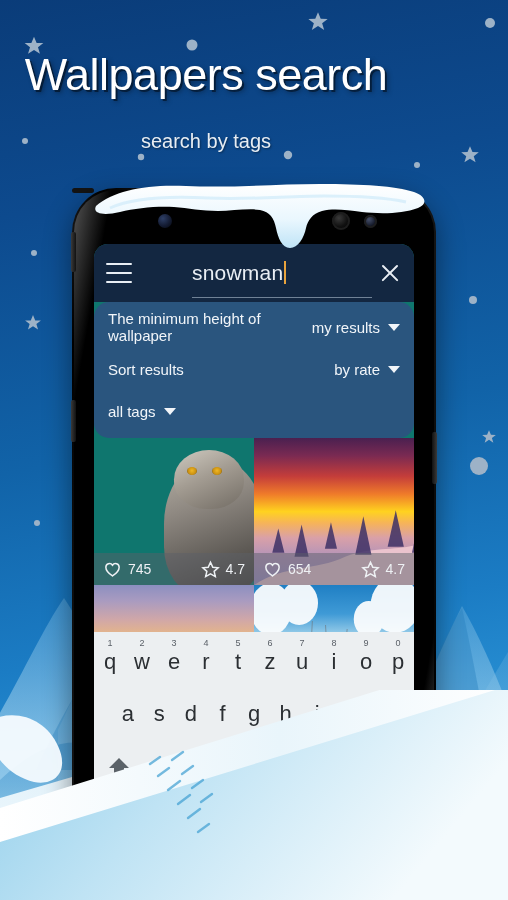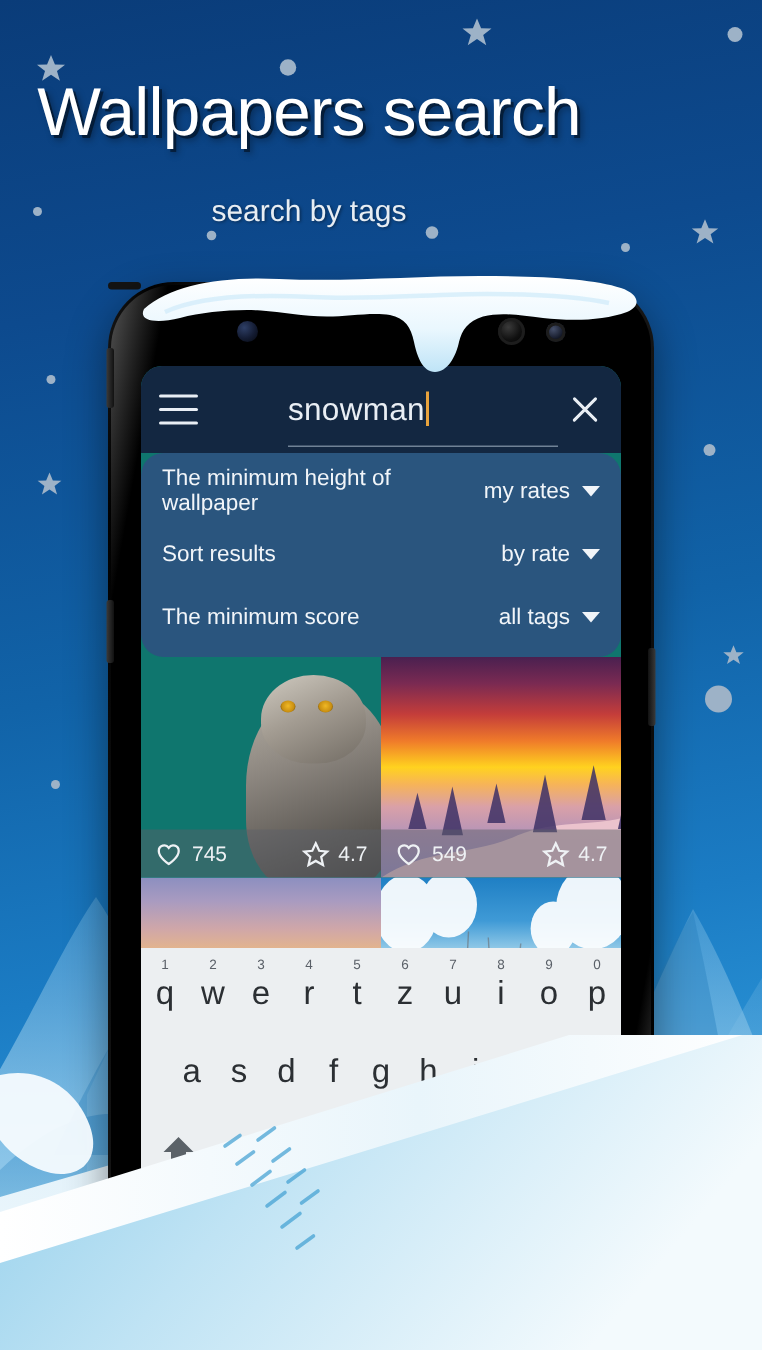--- a/index.html
+++ b/index.html
@@ -322,30 +322,29 @@
       <div class="search-wrap" title="Search">
         <div class="search-text"><span>snowman</span><span class="caret"></span></div>
         <div class="search-underline"></div>
       </div>
       <div class="close-x"></div>
     </div>
 
     <div class="filters">
       <div class="filter-row">
         <div class="filter-label">The minimum height of wallpaper</div>
-        <div class="filter-value">my rates</div>
+        <div class="filter-value">my results</div>
         <div class="caret-down"></div>
       </div>
       <div class="filter-row">
         <div class="filter-label">Sort results</div>
         <div class="filter-value">by rate</div>
         <div class="caret-down"></div>
       </div>
       <div class="filter-row">
-        <div class="filter-label">The minimum score</div>
         <div class="filter-value">all tags</div>
         <div class="caret-down"></div>
       </div>
     </div>
 
     <div class="grid">
 
       <div class="tile">
         <div class="art art-cat">
           <div class="cat-body"></div>
@@ -377,21 +376,21 @@
                 <polygon points="100,60 108,22 116,60"></polygon>
               <polygon points="132,52 140,16 148,52"></polygon>
                 <polygon points="156,58 163,26 170,58"></polygon>
             </g>
           </svg>
         </div>
         <div class="meta">
           <svg class="ico" viewBox="0 0 24 24" fill="none" stroke="#eef1f4" stroke-width="1.9">
             <path d="M12 20.2S3.6 14.8 3.6 9.2A4.6 4.6 0 0 1 12 6.6a4.6 4.6 0 0 1 8.4 2.6c0 5.6-8.4 11-8.4 11z"></path>
           </svg>
-          <div class="num">549</div>
+          <div class="num">654</div>
           <div class="spacer"></div>
           <svg class="ico" viewBox="0 0 24 24" fill="none" stroke="#eef1f4" stroke-width="1.9">
             <polygon points="12,2.8 14.9,9.1 21.6,9.8 16.6,14.3 18.1,21 12,17.6 5.9,21 7.4,14.3 2.4,9.8 9.1,9.1"></polygon>
           </svg>
           <div class="num">4.7</div>
         </div>
       </div>
 
       <div class="tile short">
         <div class="art art-dusk">

